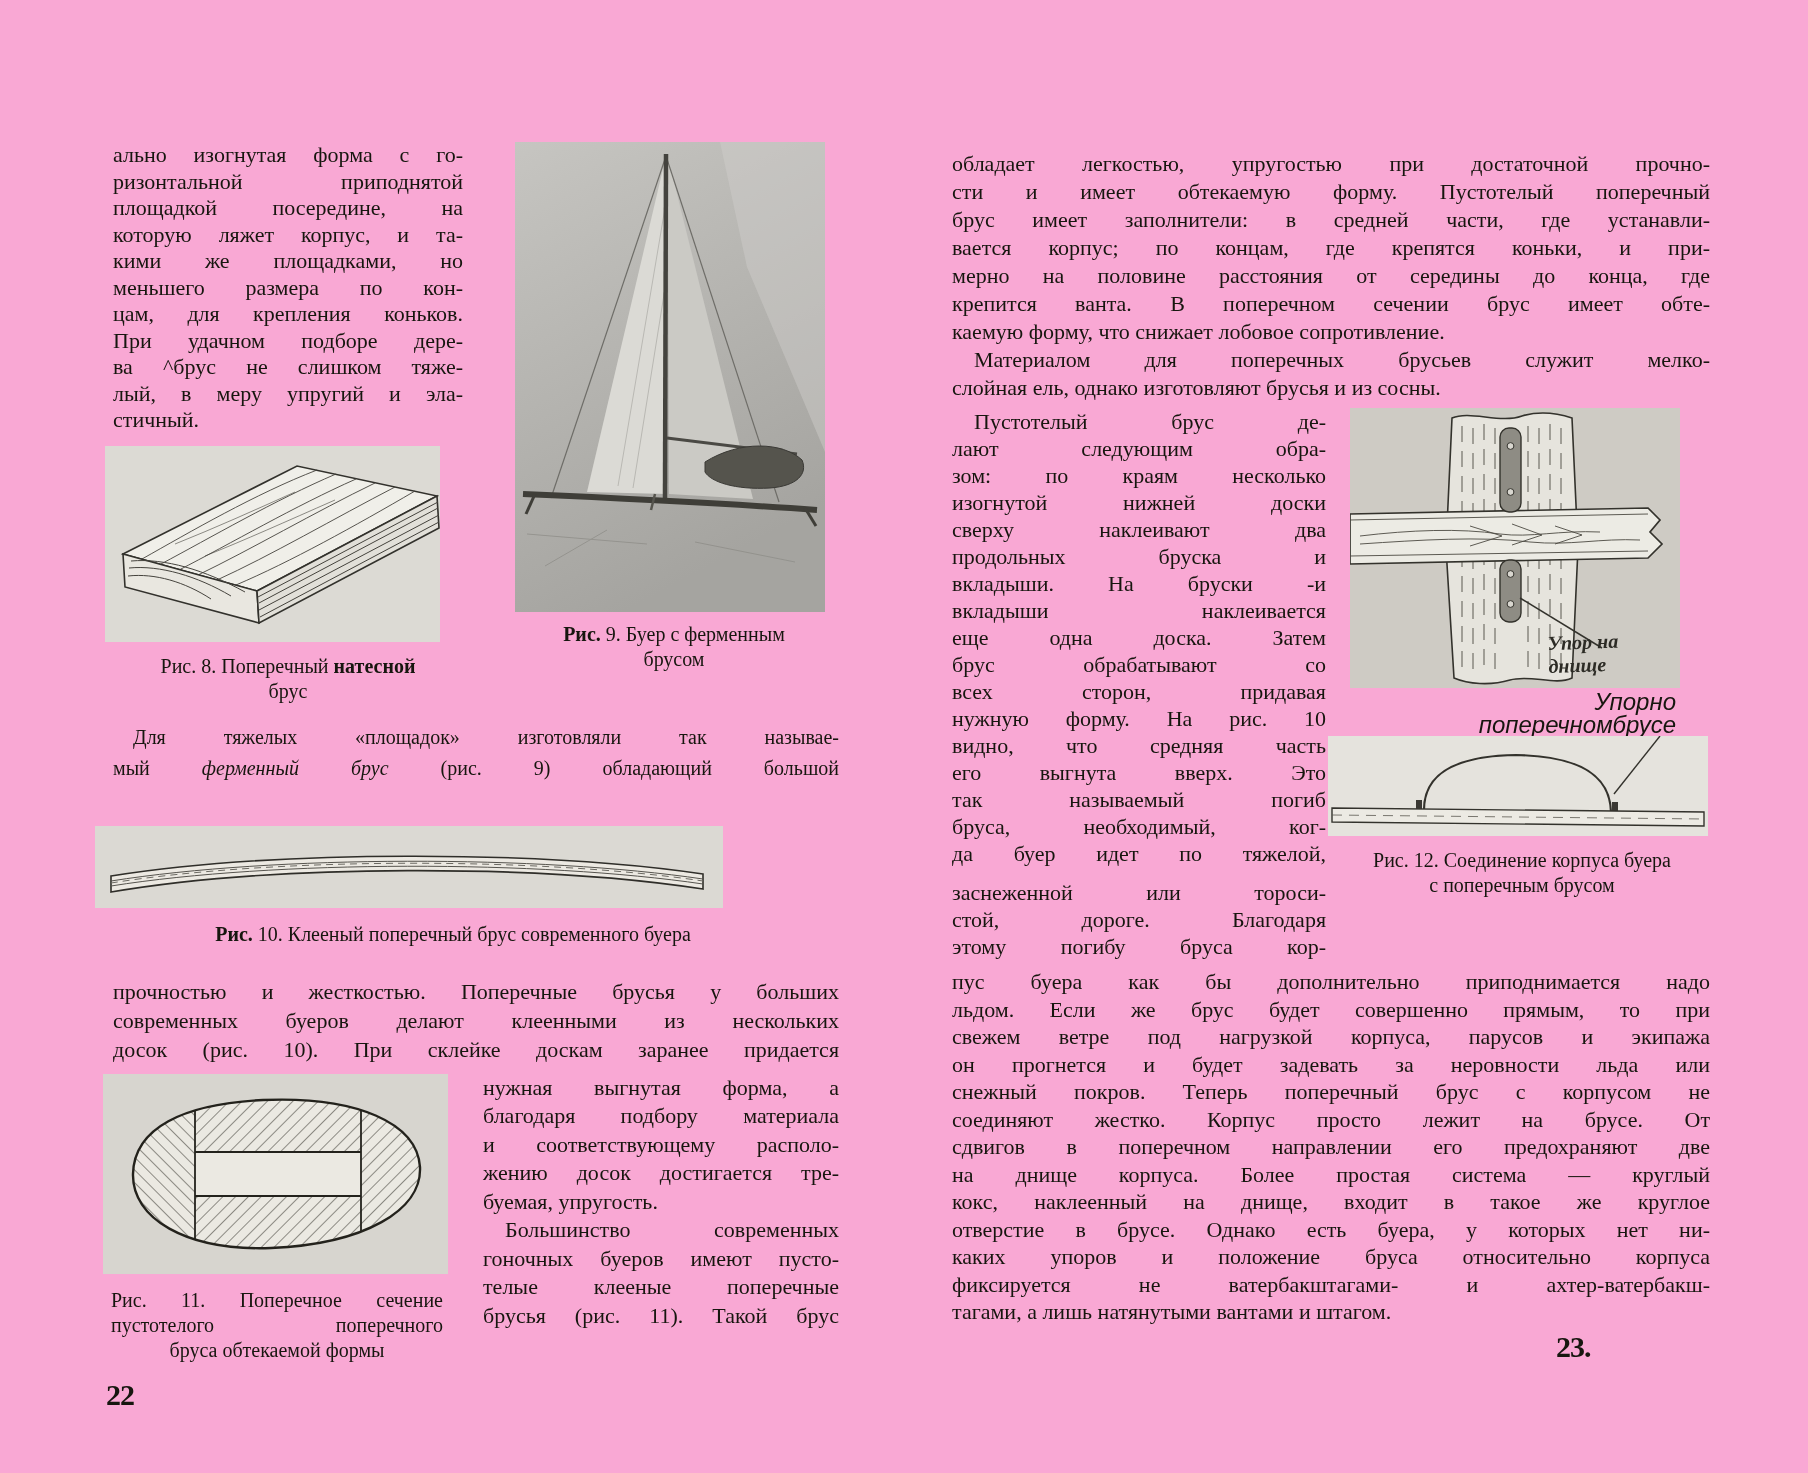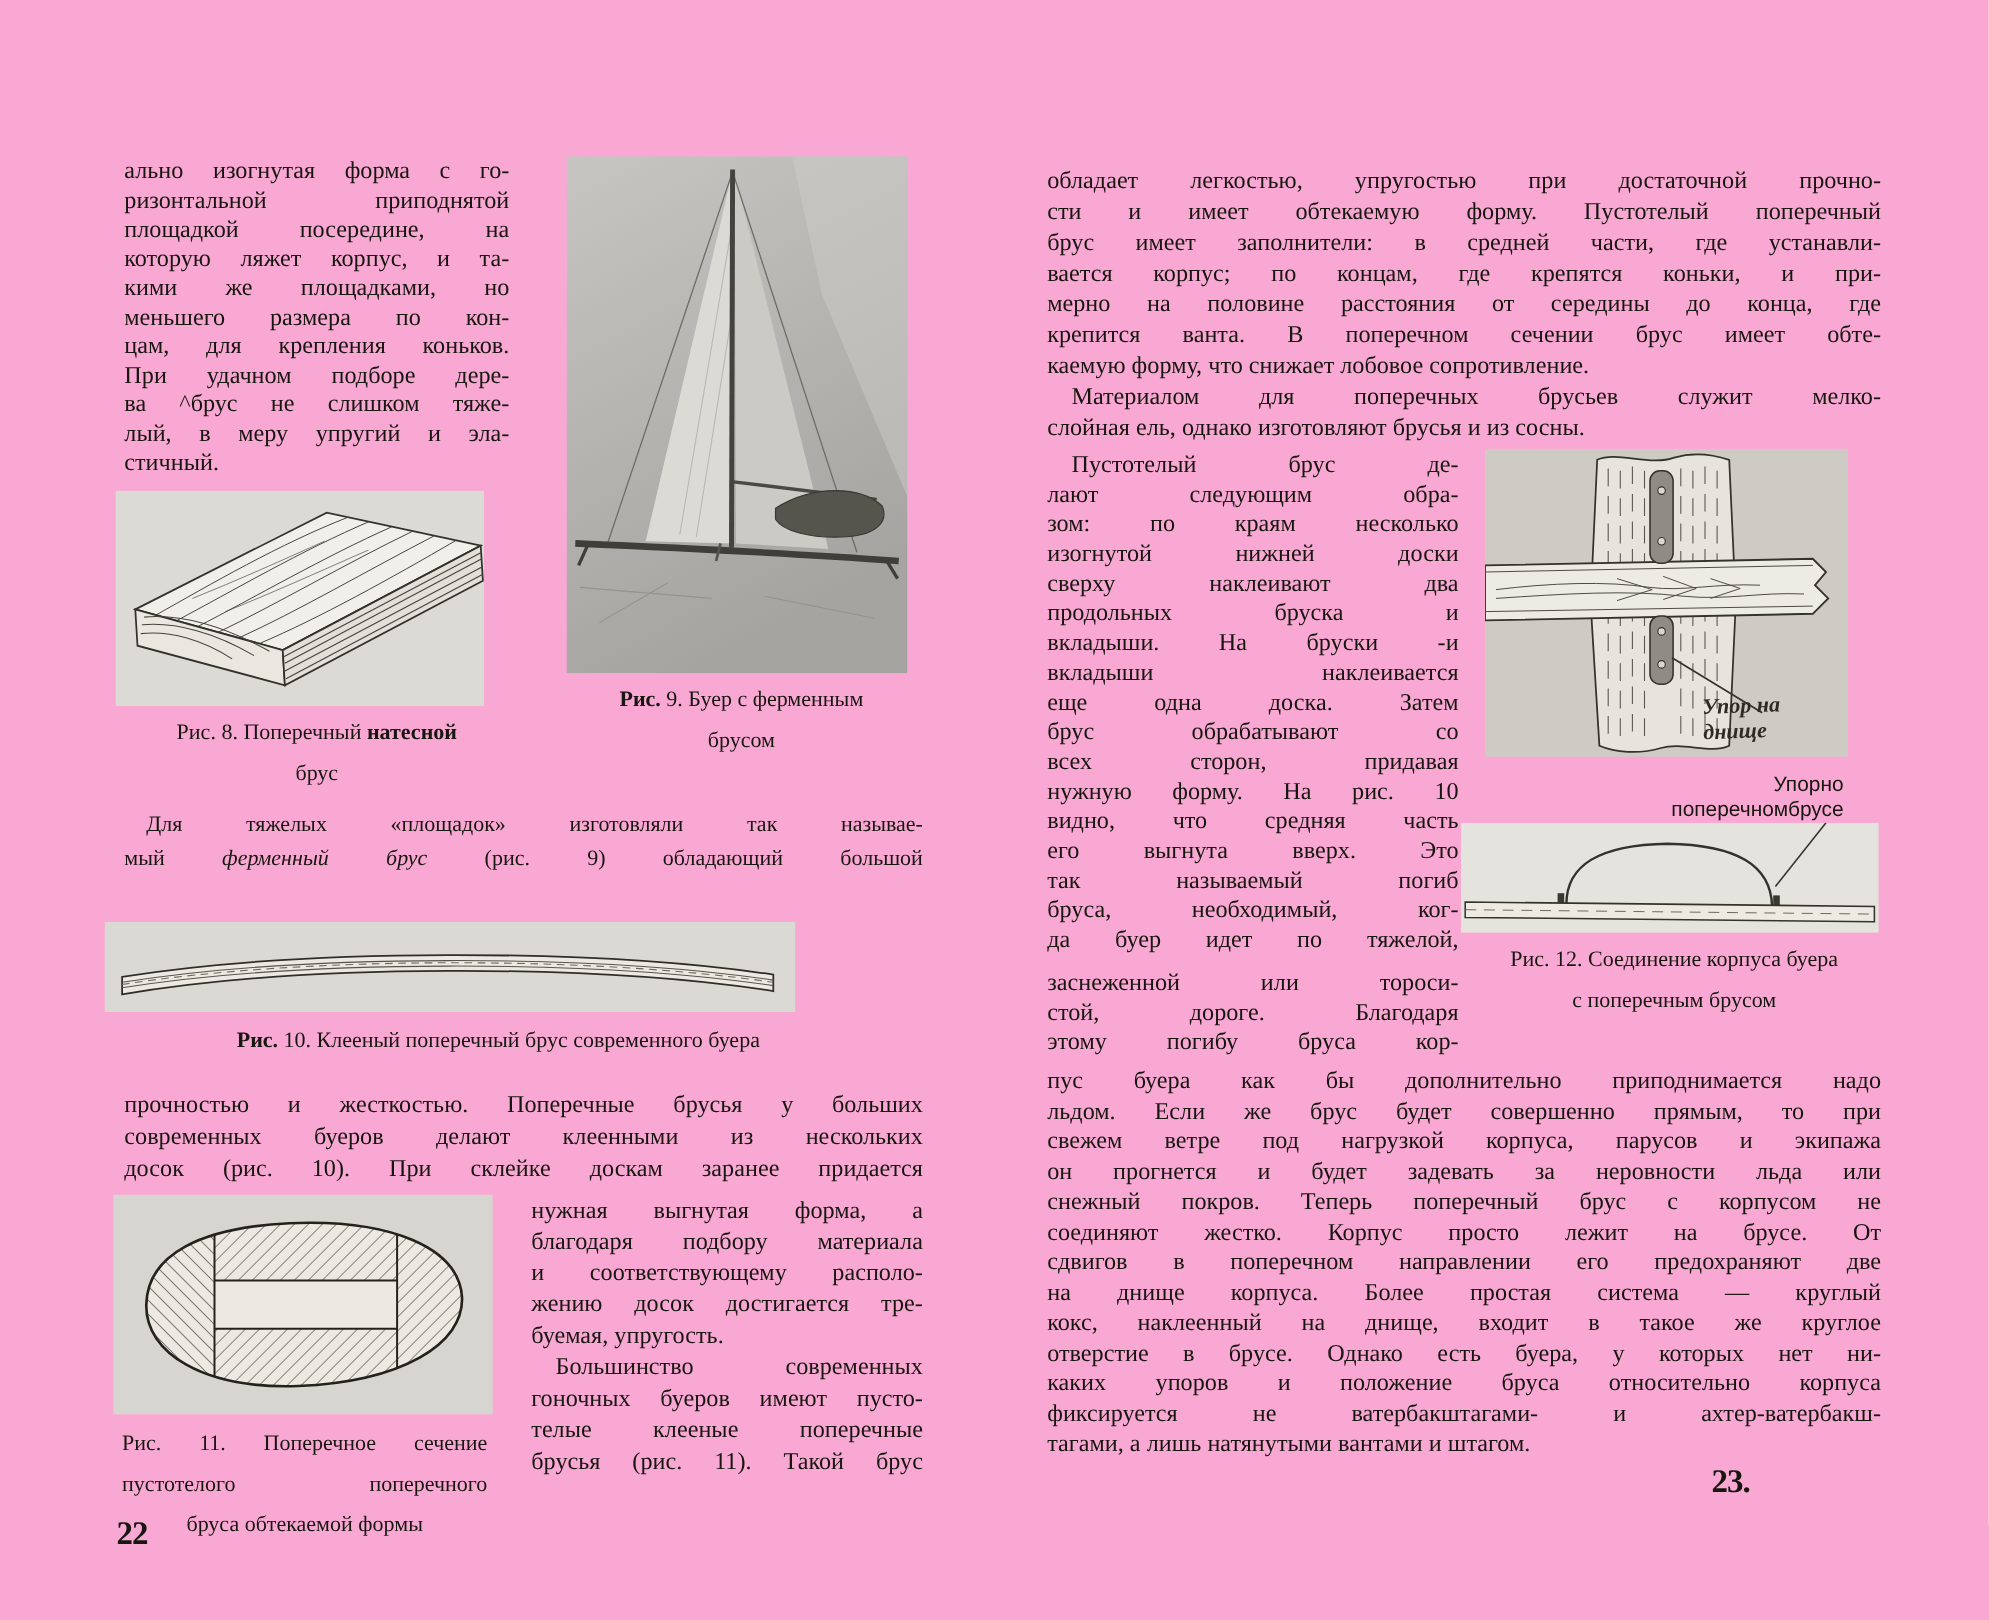--- a/index.html
+++ b/index.html
@@ -14,21 +14,21 @@
   .ln.last{text-align-last:left;}
   .lh26 .ln{line-height:26.5px;}
   .lh27 .ln{line-height:27px;}
   .lh275 .ln{line-height:27.5px;}
   .lh28 .ln{line-height:28px;}
   .lh285 .ln{line-height:28.5px;}
   .lh29 .ln{line-height:29px;}
   .lh31 .ln{line-height:31px;font-size:20px;}
 
   .caption{font-size:20px;line-height:25px;}
-  .caption .ln{text-align:center;text-align-last:center;line-height:25px;margin-top:12px;}
+  .caption .ln{text-align:center;text-align-last:center;line-height:25px;}
   .cap-just .ln{text-align:justify;text-align-last:justify;}
   .cap-just .ln.last{text-align-last:center;}
 
   .row{display:flex;}
   .col-a{width:350px;}
   .col-b{width:318px;margin-left:52px;}
   .col-c{width:348px;margin-left:-10px;}
   .col-d{width:356px;margin-left:32px;}
   .col-e{width:374px;}
   .col-f{width:352px;margin-left:28px;}
@@ -42,22 +42,22 @@
   #fig10cap{width:640px;margin:14px 0 0 20px;}
   #para3L{margin-top:30px;}
   #row3{margin-top:10px;}
   #fig11cap{width:332px;margin:14px auto 0;}
   #rowR{margin-top:6px;}
   #colNarrowB{margin-top:12px;}
   #fig12awrap{position:relative;width:330px;margin-left:-4px;}
   .label-hand{position:absolute;right:12px;bottom:12px;width:120px;font-style:italic;font-weight:700;
               font-size:20px;line-height:23px;color:#2c2b25;transform:rotate(-2deg);}
   .label-hand .ln{text-align:left;text-align-last:left;}
-  .label-ital{margin-top:14px;padding-right:30px;font-family:"Liberation Sans","DejaVu Sans",sans-serif;
-              font-size:19px;line-height:23px;}
+  .label-ital{margin-top:2px;padding-right:30px;font-family:"Liberation Sans","DejaVu Sans",sans-serif;
+              font-style:italic;font-size:24px;line-height:23px;}
   .label-ital .ln{text-align:right;text-align-last:right;}
   #fig12bwrap{margin:0 0 0 -26px;}
   #fig12cap{width:352px;margin:12px 0 0 -8px;}
   #paraFinal{margin-top:8px;}
   .pagenum{position:absolute;font-weight:700;font-size:30px;letter-spacing:-1px;}
   #pn22{left:106px;top:1378px;}
   #pn23{left:1556px;top:1330px;}
 </style>
 </head>
 <body>

